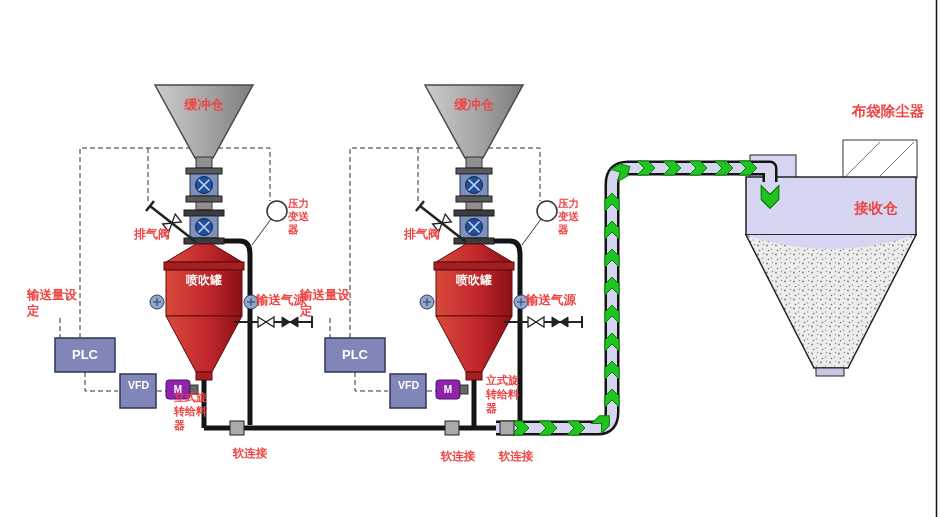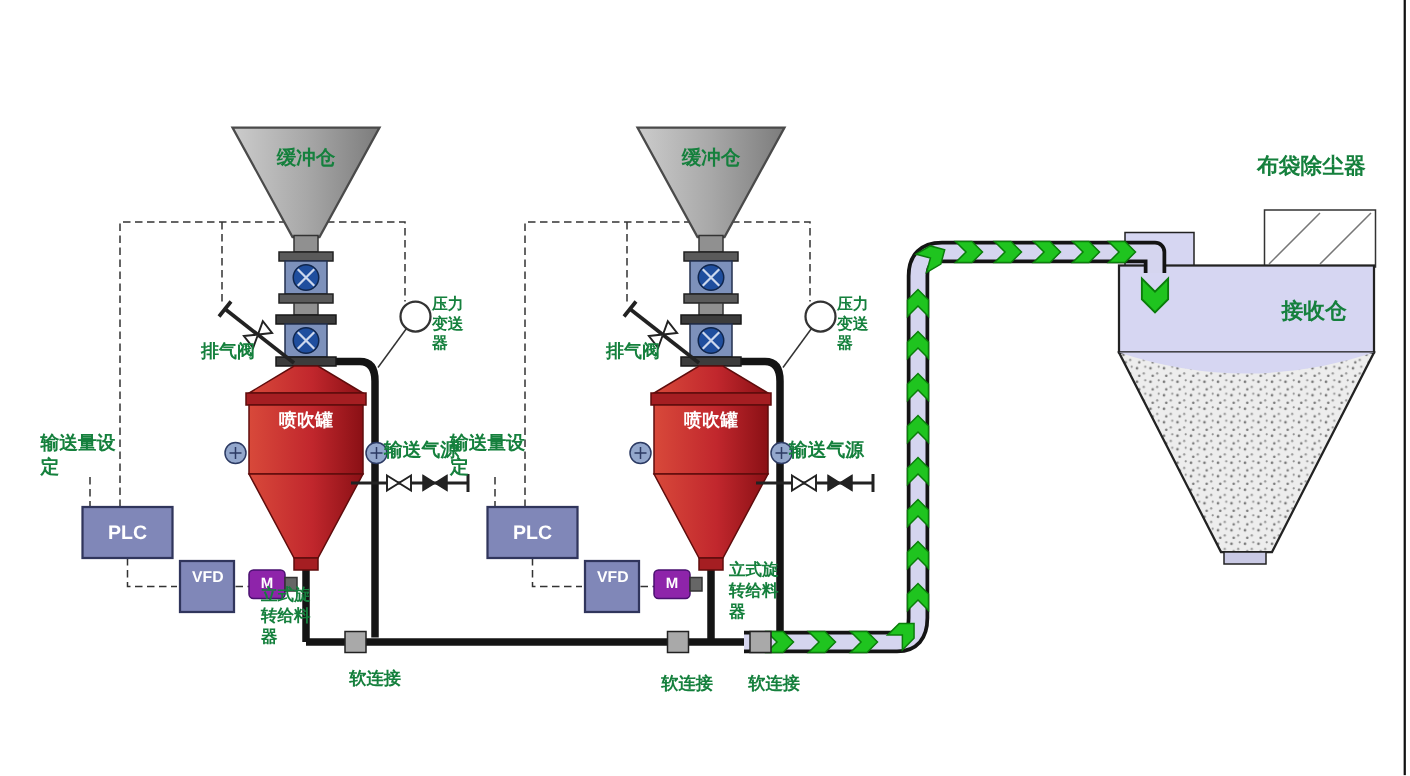--- a/index.html
+++ b/index.html
@@ -1,19 +1,19 @@
 <!DOCTYPE html>
 <html><head>
 <meta charset="utf-8">
 <style>
   html,body{margin:0;padding:0;background:#fff;}
   .stage{position:relative;width:940px;height:517px;background:#ffffff;overflow:hidden;
          font-family:"Liberation Sans","DejaVu Sans",sans-serif;}
   .layer{position:absolute;left:0;top:0;}
-  .lbl{position:absolute;color:#15803d;font-weight:bold;line-height:1.25;white-space:normal;}
+  .lbl{position:absolute;color:#ef4444;font-weight:bold;line-height:1.25;white-space:normal;}
 </style>
 </head>
 <body>
 
 <div class="stage">
 
 <svg id="diagram" class="layer" width="940" height="517" viewBox="0 0 940 517">
   <defs>
     <linearGradient id="gFunnel" x1="0" y1="0" x2="1" y2="0">
       <stop offset="0" stop-color="#cccccc"></stop>
@@ -172,16 +172,16 @@
 <div class="lbl" style="left:325px;top:338px;width:60px;height:34px;line-height:34px;text-align:center;font-size:13px;color:#fff">PLC</div>
 <div class="lbl" style="left:398px;top:379px;width:20px;text-align:center;font-size:10.5px;color:#fff">VFD</div>
 <div class="lbl" style="left:436px;top:384px;width:24px;text-align:center;font-size:10px;color:#fff">M</div>
 <div class="lbl" style="left:486px;top:374px;width:37px;font-size:11px">立式旋转给料器</div>
 <div class="lbl" style="left:526px;top:293px;width:56px;font-size:12.5px">输送气源</div>
 
 <div class="lbl" style="left:228px;top:446px;width:44px;text-align:center;font-size:11.5px">软连接</div>
 <div class="lbl" style="left:436px;top:449px;width:44px;text-align:center;font-size:11.5px">软连接</div>
 <div class="lbl" style="left:494px;top:449px;width:44px;text-align:center;font-size:11.5px">软连接</div>
 
-<div class="lbl" style="left:838px;top:102px;width:100px;text-align:left;font-size:14.5px">布袋除尘器</div>
+<div class="lbl" style="left:838px;top:102px;width:100px;text-align:center;font-size:14.5px">布袋除尘器</div>
 <div class="lbl" style="left:836px;top:199px;width:80px;text-align:center;font-size:14.5px">接收仓</div>
 
 </div>
 
 </body></html>

